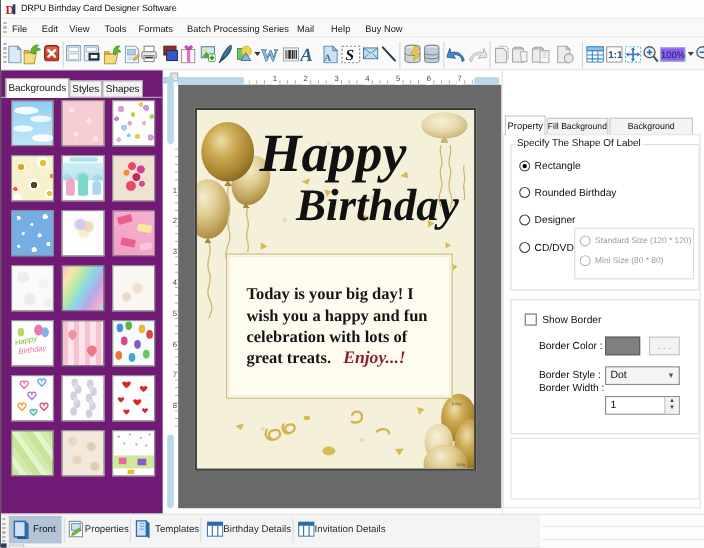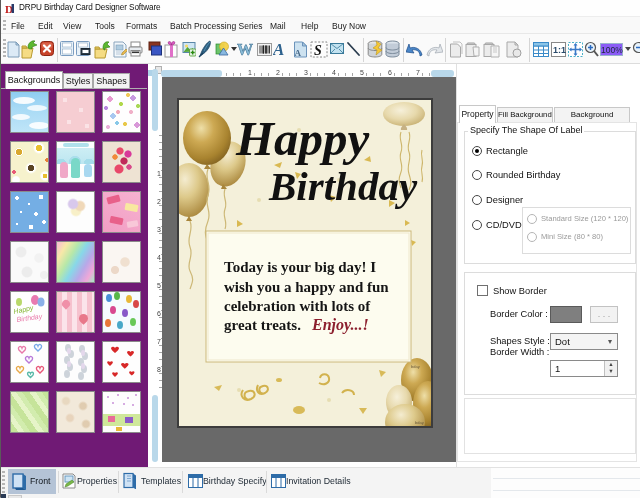--- a/index.html
+++ b/index.html
@@ -515,21 +515,21 @@
       <div class="rlabel dis" style="left:84px;top:150px">Standard Size (120 * 120)</div>
     <div class="radio dis" style="left:70px;top:168px"></div>
       <div class="rlabel dis" style="left:84px;top:168px">Mini Size (80 * 80)</div>
 
     <div class="gbox" style="left:7px;top:208px;width:170px;height:121px"></div>
     <div class="abs" style="left:20px;top:221px;width:11px;height:11px;background:#fff;border:1px solid #707070;box-sizing:border-box"></div>
     <div class="rlabel" style="left:36px;top:222px">Show Border</div>
     <div class="rlabel" style="left:33px;top:245px">Border Color :</div>
     <div class="abs" style="left:93px;top:242px;width:32px;height:17px;background:#7f7f7f;border:1px solid #5a5a5a;box-sizing:border-box"></div>
     <div class="abs" style="left:133px;top:242px;width:28px;height:17px;background:#f2f2f2;border:1px solid #c2c2c2;box-sizing:border-box;color:#9a9a9a;font-size:9px;text-align:center;line-height:14px">. . .</div>
-    <div class="rlabel" style="left:33px;top:272px">Shapes Style :</div>
+    <div class="rlabel" style="left:33px;top:272px">Border Style :</div>
     <div class="abs" style="left:93px;top:269px;width:68px;height:17px;background:#f4f4f4;border:1px solid #8a8a8a;box-sizing:border-box;font-size:9.5px;color:#111;line-height:15px;padding-left:4px">Dot<span style="position:absolute;right:5px;top:0;color:#555;font-size:8px">▾</span></div>
     <div class="rlabel" style="left:33px;top:283px">Border Width :</div>
     <div class="abs" style="left:93px;top:296px;width:68px;height:17px;background:#fff;border:1px solid #8a8a8a;box-sizing:border-box;font-size:9.5px;color:#111;line-height:15px;padding-left:4px">1</div>
     <div class="abs" style="left:147px;top:297px;width:13px;height:15px;background:#f0f0f0;border-left:1px solid #c0c0c0;box-sizing:border-box">
       <div style="font-size:5.5px;color:#444;text-align:center;line-height:7px">▲</div>
       <div style="font-size:5.5px;color:#444;text-align:center;line-height:7px">▼</div>
     </div>
 
     <div class="gbox" style="left:7px;top:334px;width:170px;height:54px;border-color:#e2e2e2"></div>
   </div>
@@ -556,21 +556,21 @@
         <path d="M10 1.5l3 2v14l-3-2z" fill="#2e6ca8"></path>
         <path d="M4 4h4M4 6.5h4M4 9h4" stroke="#6a9ac8" stroke-width=".8"></path>
       </svg>
     <div class="btxt" style="left:140px">Templates</div>
     <div class="bsep" style="left:181px"></div>
     <svg class="abs" style="left:187px;top:6px" width="15" height="14" viewBox="0 0 15 14">
         <rect x=".5" y=".5" width="14" height="13" fill="#fff" stroke="#2e6ca8"></rect>
         <rect x=".5" y=".5" width="14" height="3.5" fill="#2e6ca8"></rect>
         <path d="M5 4v9.5M10 4v9.5" stroke="#2e6ca8"></path>
       </svg>
-    <div class="btxt" style="left:202px">Birthday Specify</div>
+    <div class="btxt" style="left:202px">Birthday Details</div>
     <div class="bsep" style="left:265px"></div>
     <svg class="abs" style="left:270px;top:6px" width="15" height="14" viewBox="0 0 15 14">
         <rect x=".5" y=".5" width="14" height="13" fill="#fff" stroke="#2e6ca8"></rect>
         <rect x=".5" y=".5" width="14" height="3.5" fill="#2e6ca8"></rect>
         <path d="M5 4v9.5M10 4v9.5" stroke="#2e6ca8"></path>
       </svg>
     <div class="btxt" style="left:285px">Invitation Details</div>
     <div class="abs" style="left:490px;top:0;width:150px;height:31px;background:#fdfdfd"></div>
     <div class="abs" style="left:492px;top:10px;width:148px;height:1px;background:#e4e8ec"></div>
     <div class="abs" style="left:492px;top:22px;width:148px;height:1px;background:#e4e8ec"></div>

